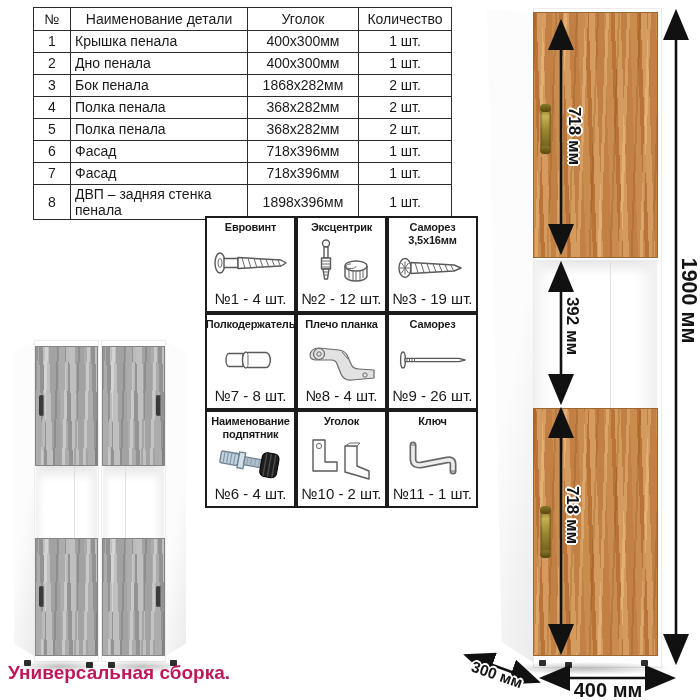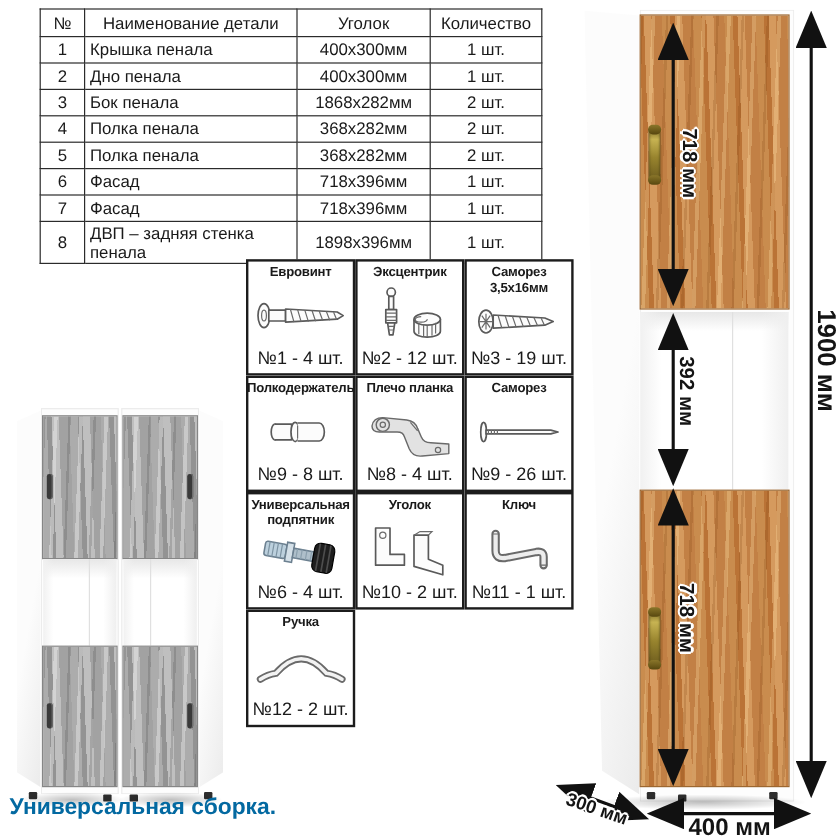--- a/index.html
+++ b/index.html
@@ -62,21 +62,21 @@
   
   .gray-handle{position:absolute;width:5px;height:21px;background:#3a3a3a;border-radius:2px;
      box-shadow:inset -1px 0 0 #6f6f6f;}
 
   
   .dim{position:absolute;font-weight:bold;color:#141414;white-space:nowrap;text-align:center;
        text-shadow:2px 0 #fff,-2px 0 #fff,0 2px #fff,0 -2px #fff,1px 1px #fff,-1px -1px #fff,1px -1px #fff,-1px 1px #fff;}
   .rot90{transform:rotate(90deg);}
 
   
-  #caption{position:absolute;left:8px;top:662px;font-size:19px;font-weight:bold;color:#0369a1;}
+  #caption{position:absolute;left:8px;top:662px;font-size:19px;font-weight:bold;color:#be185d;}
 </style>
 </head>
 <body>
 
 <div id="stage">
 
   <table id="parts-table">
     <thead>
       <tr>
         <th class="col-num">№</th>
@@ -189,21 +189,21 @@
       <div class="hw-title">Полкодержатель</div>
       <div class="hw-icon">
         <svg width="72" height="32" viewBox="0 0 72 32">
           <ellipse class="ln" cx="14" cy="16" rx="3" ry="6.5"></ellipse>
           <path class="ln" d="M14 9.5 h14 v13 h-14"></path>
           <ellipse class="ln" cx="31" cy="16" rx="3.5" ry="8"></ellipse>
           <path class="ln" d="M33 8.5 h18 a4 7 0 0 1 0 15 h-18"></path>
           <path class="thin" d="M33 10.5 v11"></path>
         </svg>
       </div>
-      <div class="hw-count">№9 - 8 шт.</div>
+      <div class="hw-count">№7 - 8 шт.</div>
     </div>
 
     <div class="hw-cell">
       <div class="hw-title">Плечо планка</div>
       <div class="hw-icon">
         <svg width="80" height="46" viewBox="0 0 80 46">
           <path class="lnf" d="M8 18 q1 -7 9 -7 l20 2 q7 1 9 7 l3 7 q2 5 8 5 l15 1 v8 l-22 2 q-8 1 -11 -6 l-4 -10 q-1 -4 -6 -4 l-15 0 q-6 0 -6 -5 z"></path>
           <circle class="lnf" cx="17" cy="17" r="5.5"></circle>
           <circle class="thin" cx="17" cy="17" r="2.2"></circle>
           <circle class="thin" cx="63" cy="38" r="2.2"></circle>
@@ -221,21 +221,21 @@
           <ellipse class="ln" cx="9" cy="13" rx="2.4" ry="8"></ellipse>
           <path class="ln" d="M11 11.4 h54 l6 1.6 -6 1.6 h-54 z"></path>
           <path class="thin" d="M13 11.4 v3.2 M15.5 11.4 v3.2 M18 11.4 v3.2 M20.5 11.4 v3.2"></path>
         </svg>
       </div>
       <div class="hw-count">№9 - 26 шт.</div>
     </div>
 
 
     <div class="hw-cell">
-      <div class="hw-title">Универсальная подпятник</div>
+      <div class="hw-title">Наименование подпятник</div>
       <div class="hw-icon">
         <svg width="78" height="44" viewBox="0 0 78 44">
           <g transform="rotate(10 39 22)">
             <rect x="8" y="15" width="18" height="12" rx="2" fill="#bcd0dd" stroke="#6c8090" stroke-width="1.3"></rect>
             <path d="M11.5 15 v12 M15 15 v12 M18.5 15 v12 M22 15 v12" stroke="#7d93a2" stroke-width="1" fill="none"></path>
             <rect x="26" y="13" width="6" height="16" fill="#d4e0e8" stroke="#6c8090" stroke-width="1.3"></rect>
             <rect x="32" y="17" width="17" height="8" fill="#aebfca" stroke="#6c8090" stroke-width="1.3"></rect>
             <path d="M35 17 v8 M39 17 v8 M43 17 v8 M47 17 v8" stroke="#8ba0ae" stroke-width="1" fill="none"></path>
             <rect x="49" y="9" width="17" height="24" rx="5" fill="#1e1e1e" stroke="#000" stroke-width="1"></rect>
             <path d="M53 9.5 v23 M57.5 9.5 v23 M62 9.5 v23" stroke="#4d4d4d" stroke-width="1.4" fill="none"></path>
@@ -263,30 +263,20 @@
       <div class="hw-icon">
         <svg width="76" height="44" viewBox="0 0 76 44">
           <path d="M18 9 v14 q0 7 8 6 l26 -5 q6 -1 6 4 v7" fill="none" stroke="#6a6a6a" stroke-width="7" stroke-linecap="round" stroke-linejoin="round"></path>
           <path d="M18 9 v14 q0 7 8 6 l26 -5 q6 -1 6 4 v7" fill="none" stroke="#ededed" stroke-width="3.6" stroke-linecap="round" stroke-linejoin="round"></path>
           <path class="thin" d="M15 9 h6 M55 35 h6"></path>
         </svg>
       </div>
       <div class="hw-count">№11 - 1 шт.</div>
     </div>
 
-    <div class="hw-cell">
-      <div class="hw-title">Ручка</div>
-      <div class="hw-icon">
-        <svg width="80" height="36" viewBox="0 0 80 36">
-          <path d="M6 28 q6 -4 13 -5 q21 -24 42 0 q7 1 13 5" fill="none" stroke="#6a6a6a" stroke-width="6" stroke-linecap="round"></path>
-          <path d="M6 28 q6 -4 13 -5 q21 -24 42 0 q7 1 13 5" fill="none" stroke="#f2f2f2" stroke-width="3" stroke-linecap="round"></path>
-        </svg>
-      </div>
-      <div class="hw-count">№12 - 2 шт.</div>
-    </div>
 
   </div>
 
   <div id="gray-cabinets" style="position:absolute;left:14px;top:338px;width:172px;height:340px;">
 
     <div class="side-panel" style="left:0;top:4px;width:20px;height:314px;clip-path:polygon(0 9px,100% 0,100% 100%,0 96%);"></div>
     <div style="position:absolute;left:20px;top:2px;width:65px;height:322px;background:#fdfdfd;box-shadow:0 0 0 1px #ececec inset;">
       <div class="graywood" style="position:absolute;left:1px;top:6px;width:63px;height:120px;"></div>
       <div class="open-section" style="left:2px;top:126px;width:61px;height:72px;">
         <div class="sidetint"></div>

